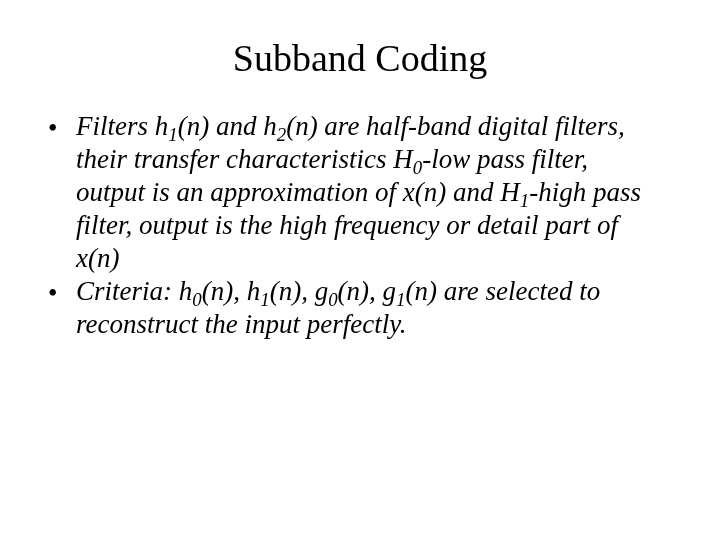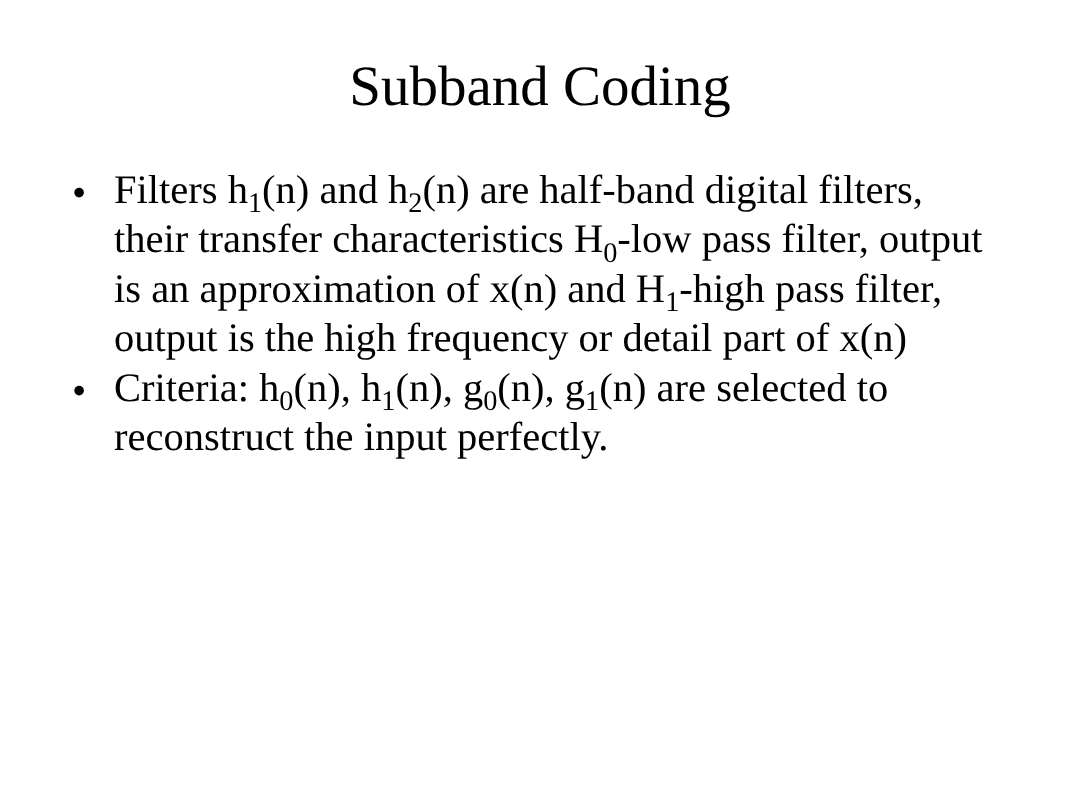--- a/index.html
+++ b/index.html
@@ -35,20 +35,21 @@
     margin-bottom: 0px;
   }
   .bullet .marker {
     flex: 0 0 auto;
     width: 28px;
     text-align: left;
     padding-top: 2px;
   }
   .bullet .text {
     flex: 1;
+    font-style: italic;
   }
   sub {
     font-size: 0.7em;
     vertical-align: sub;
     line-height: 0;
   }
 </style>
 </head>
 <body>
 

